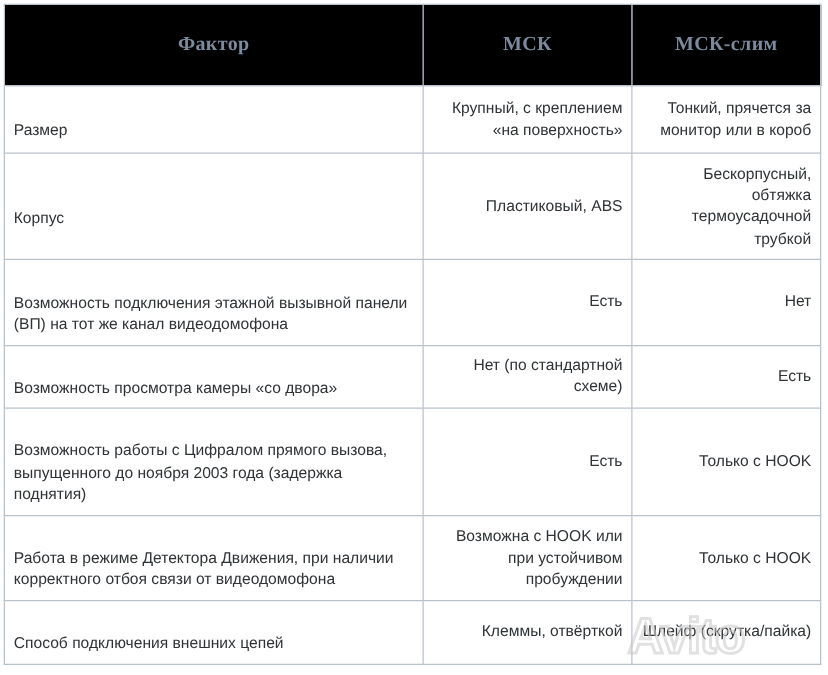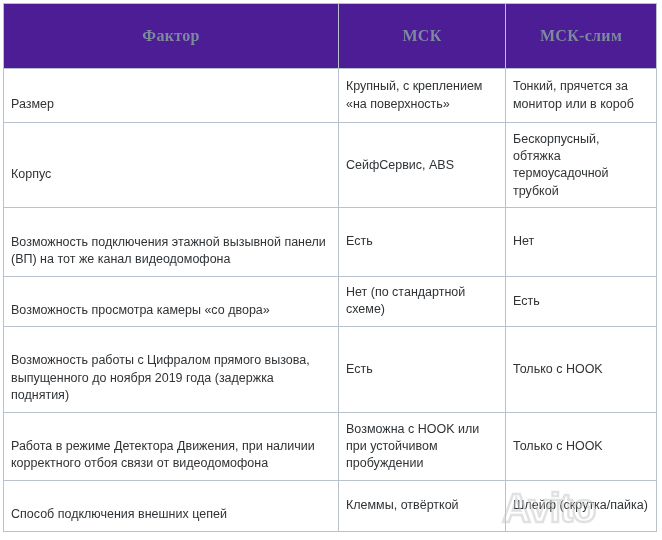--- a/index.html
+++ b/index.html
@@ -50,21 +50,21 @@
   table.cmp th,
   table.cmp td {
     border: 1px solid #b9c2cc;
     vertical-align: middle;
     box-sizing: border-box;
   }
 
   
   table.cmp thead th {
     height: 65px;
-    background: #4c1d95;
+    background: #000000;
     font-family: "Liberation Serif", "DejaVu Serif", serif;
     font-weight: bold;
     font-size: 16px;
     letter-spacing: 0.3px;
     color: #7b8a9c;
     padding: 4px 6px;
   }
 
   
   table.cmp tbody td {
@@ -73,21 +73,21 @@
     color: #2f3336;
     background: #ffffff;
   }
 
   td.factor {
     text-align: left;
     padding: 24px 8px 6px 7px;
   }
 
   td.val {
-    text-align: left;
+    text-align: right;
     padding: 6px 7px;
   }
 
   
   tr.r0 td { height: 52px; }
   tr.r1 td { height: 55px; }
   tr.r2 td { height: 58px; }
   tr.r3 td { height: 47px; }
   tr.r4 td { height: 42px; }
   tr.r5 td { height: 53px; }
@@ -140,39 +140,39 @@
       <tbody>
 
         <tr class="r0">
           <td class="factor">Размер</td>
           <td class="val">Крупный, с креплением «на поверхность»</td>
           <td class="val">Тонкий, прячется за монитор или в короб</td>
         </tr>
 
         <tr class="r1">
           <td class="factor">Корпус</td>
-          <td class="val">СейфСервис, ABS</td>
+          <td class="val">Пластиковый, ABS</td>
           <td class="val">Бескорпусный, обтяжка термоусадочной трубкой</td>
         </tr>
 
         <tr class="r2">
           <td class="factor">Возможность подключения этажной вызывной панели (ВП) на тот же канал видеодомофона</td>
           <td class="val">Есть</td>
           <td class="val">Нет</td>
         </tr>
 
         <tr class="r3">
           <td class="factor">Возможность просмотра камеры «со двора»</td>
           <td class="val">Нет (по стандартной схеме)</td>
           <td class="val">Есть</td>
         </tr>
 
 
         <tr class="r5">
-          <td class="factor">Возможность работы с Цифралом прямого вызова, выпущенного до ноября 2019 года (задержка поднятия)</td>
+          <td class="factor">Возможность работы с Цифралом прямого вызова, выпущенного до ноября 2003 года (задержка поднятия)</td>
           <td class="val">Есть</td>
           <td class="val">Только с HOOK</td>
         </tr>
 
         <tr class="r6">
           <td class="factor">Работа в режиме Детектора Движения, при наличии корректного отбоя связи от видеодомофона</td>
           <td class="val">Возможна с HOOK или при устойчивом пробуждении</td>
           <td class="val">Только с HOOK</td>
         </tr>
 

